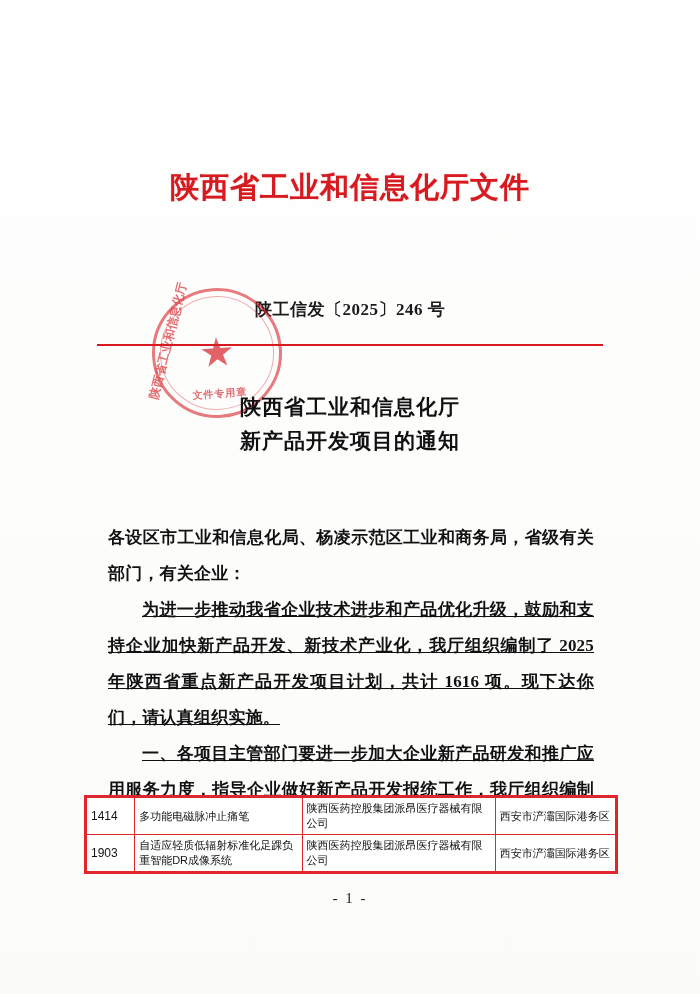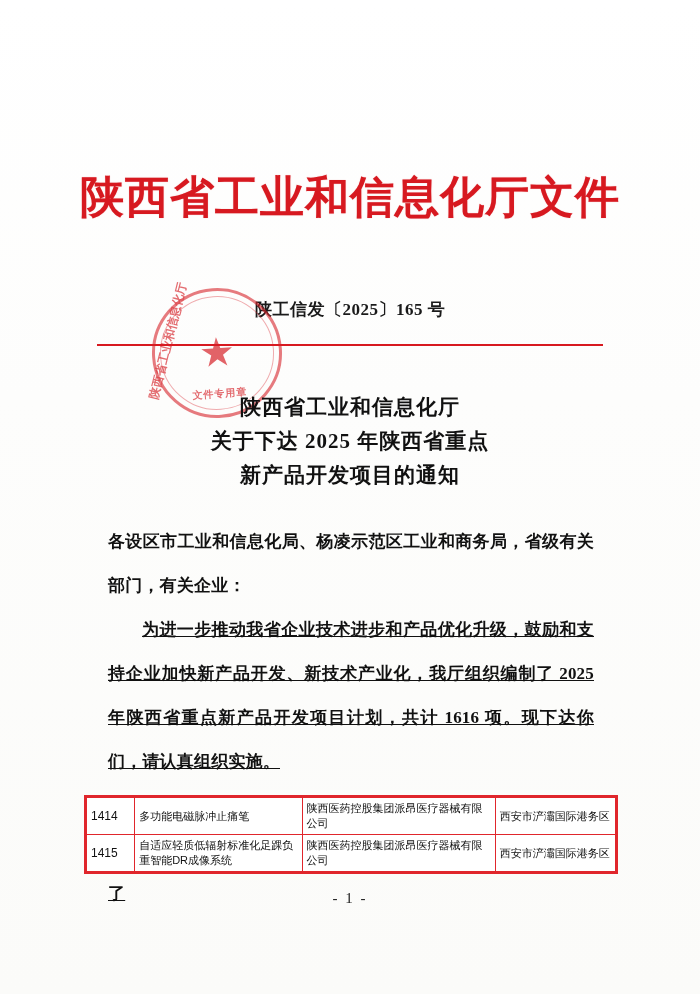--- a/index.html
+++ b/index.html
@@ -32,21 +32,21 @@
 
   .doc-title {
     position: absolute;
     top: 168px;
     left: 0;
     width: 700px;
     text-align: center;
     color: #d71920;
     font-family: "DejaVu Serif", "Liberation Serif", serif;
     font-weight: bold;
-    font-size: 44px;
+    font-size: 29px;
     letter-spacing: 1px;
     white-space: nowrap;
     text-shadow: 0 0 1px rgba(215,25,32,0.4);
   }
 
   .doc-number {
     position: absolute;
     top: 298px;
     left: 0;
     width: 700px;
@@ -141,21 +141,21 @@
   .heading div {
     white-space: nowrap;
   }
 
   .body-text {
     position: absolute;
     top: 520px;
     left: 108px;
     width: 486px;
     font-size: 17px;
-    line-height: 44px;
+    line-height: 36px;
     color: #111;
     font-weight: bold;
     letter-spacing: 0.2px;
     text-align: justify;
   }
   .body-text p {
     margin: 0;
   }
   .body-text p.indent {
     text-indent: 34px;
@@ -212,58 +212,57 @@
     letter-spacing: 2px;
   }
 </style>
 </head>
 <body>
 
 <div class="page">
 
   <div class="doc-title">陕西省工业和信息化厅文件</div>
 
-  <div class="doc-number">陕工信发〔2025〕165 号</div>
+  <div class="doc-number">陕工信发〔2025〕246 号</div>
 
   <div class="red-rule"></div>
 
   <div class="seal">
     <div class="seal-inner"></div>
     <div class="seal-text">
       <span style="transform: rotate(-72deg) translate(-50%,-50%) translateY(-50px);">陕西省工业和信息化厅</span>
     </div>
     <div class="star">
         <span>★</span>
       </div>
     <div class="seal-bottom">文件专用章</div>
   </div>
 
   <div class="heading">
     <div>陕西省工业和信息化厅</div>
-    <div>关于下达 2025 年陕西省重点</div>
     <div>新产品开发项目的通知</div>
   </div>
 
   <div class="body-text">
     <p>各设区市工业和信息化局、杨凌示范区工业和商务局，省级有关部门，有关企业：</p>
     <p class="indent">为进一步推动我省企业技术进步和产品优化升级，鼓励和支持企业加快新产品开发、新技术产业化，我厅组织编制了 2025 年陕西省重点新产品开发项目计划，共计 1616 项。现下达你们，请认真组织实施。</p>
     <p class="indent">一、各项目主管部门要进一步加大企业新产品研发和推广应用服务力度，指导企业做好新产品开发报统工作，我厅组织编制了</p>
   </div>
 
   <div class="table-wrap">
     <table class="proj">
       <tbody>
         <tr>
           <td class="col-no">1414</td>
           <td class="col-name">多功能电磁脉冲止痛笔</td>
           <td class="col-company">陕西医药控股集团派昂医疗器械有限公司</td>
           <td class="col-region">西安市浐灞国际港务区</td>
         </tr>
         <tr>
-          <td class="col-no">1415</td>
+          <td class="col-no">1903</td>
           <td class="col-name">自适应轻质低辐射标准化足踝负重智能DR成像系统</td>
           <td class="col-company">陕西医药控股集团派昂医疗器械有限公司</td>
           <td class="col-region">西安市浐灞国际港务区</td>
         </tr>
       </tbody>
     </table>
   </div>
 
   <div class="page-number">- 1 -</div>
 

